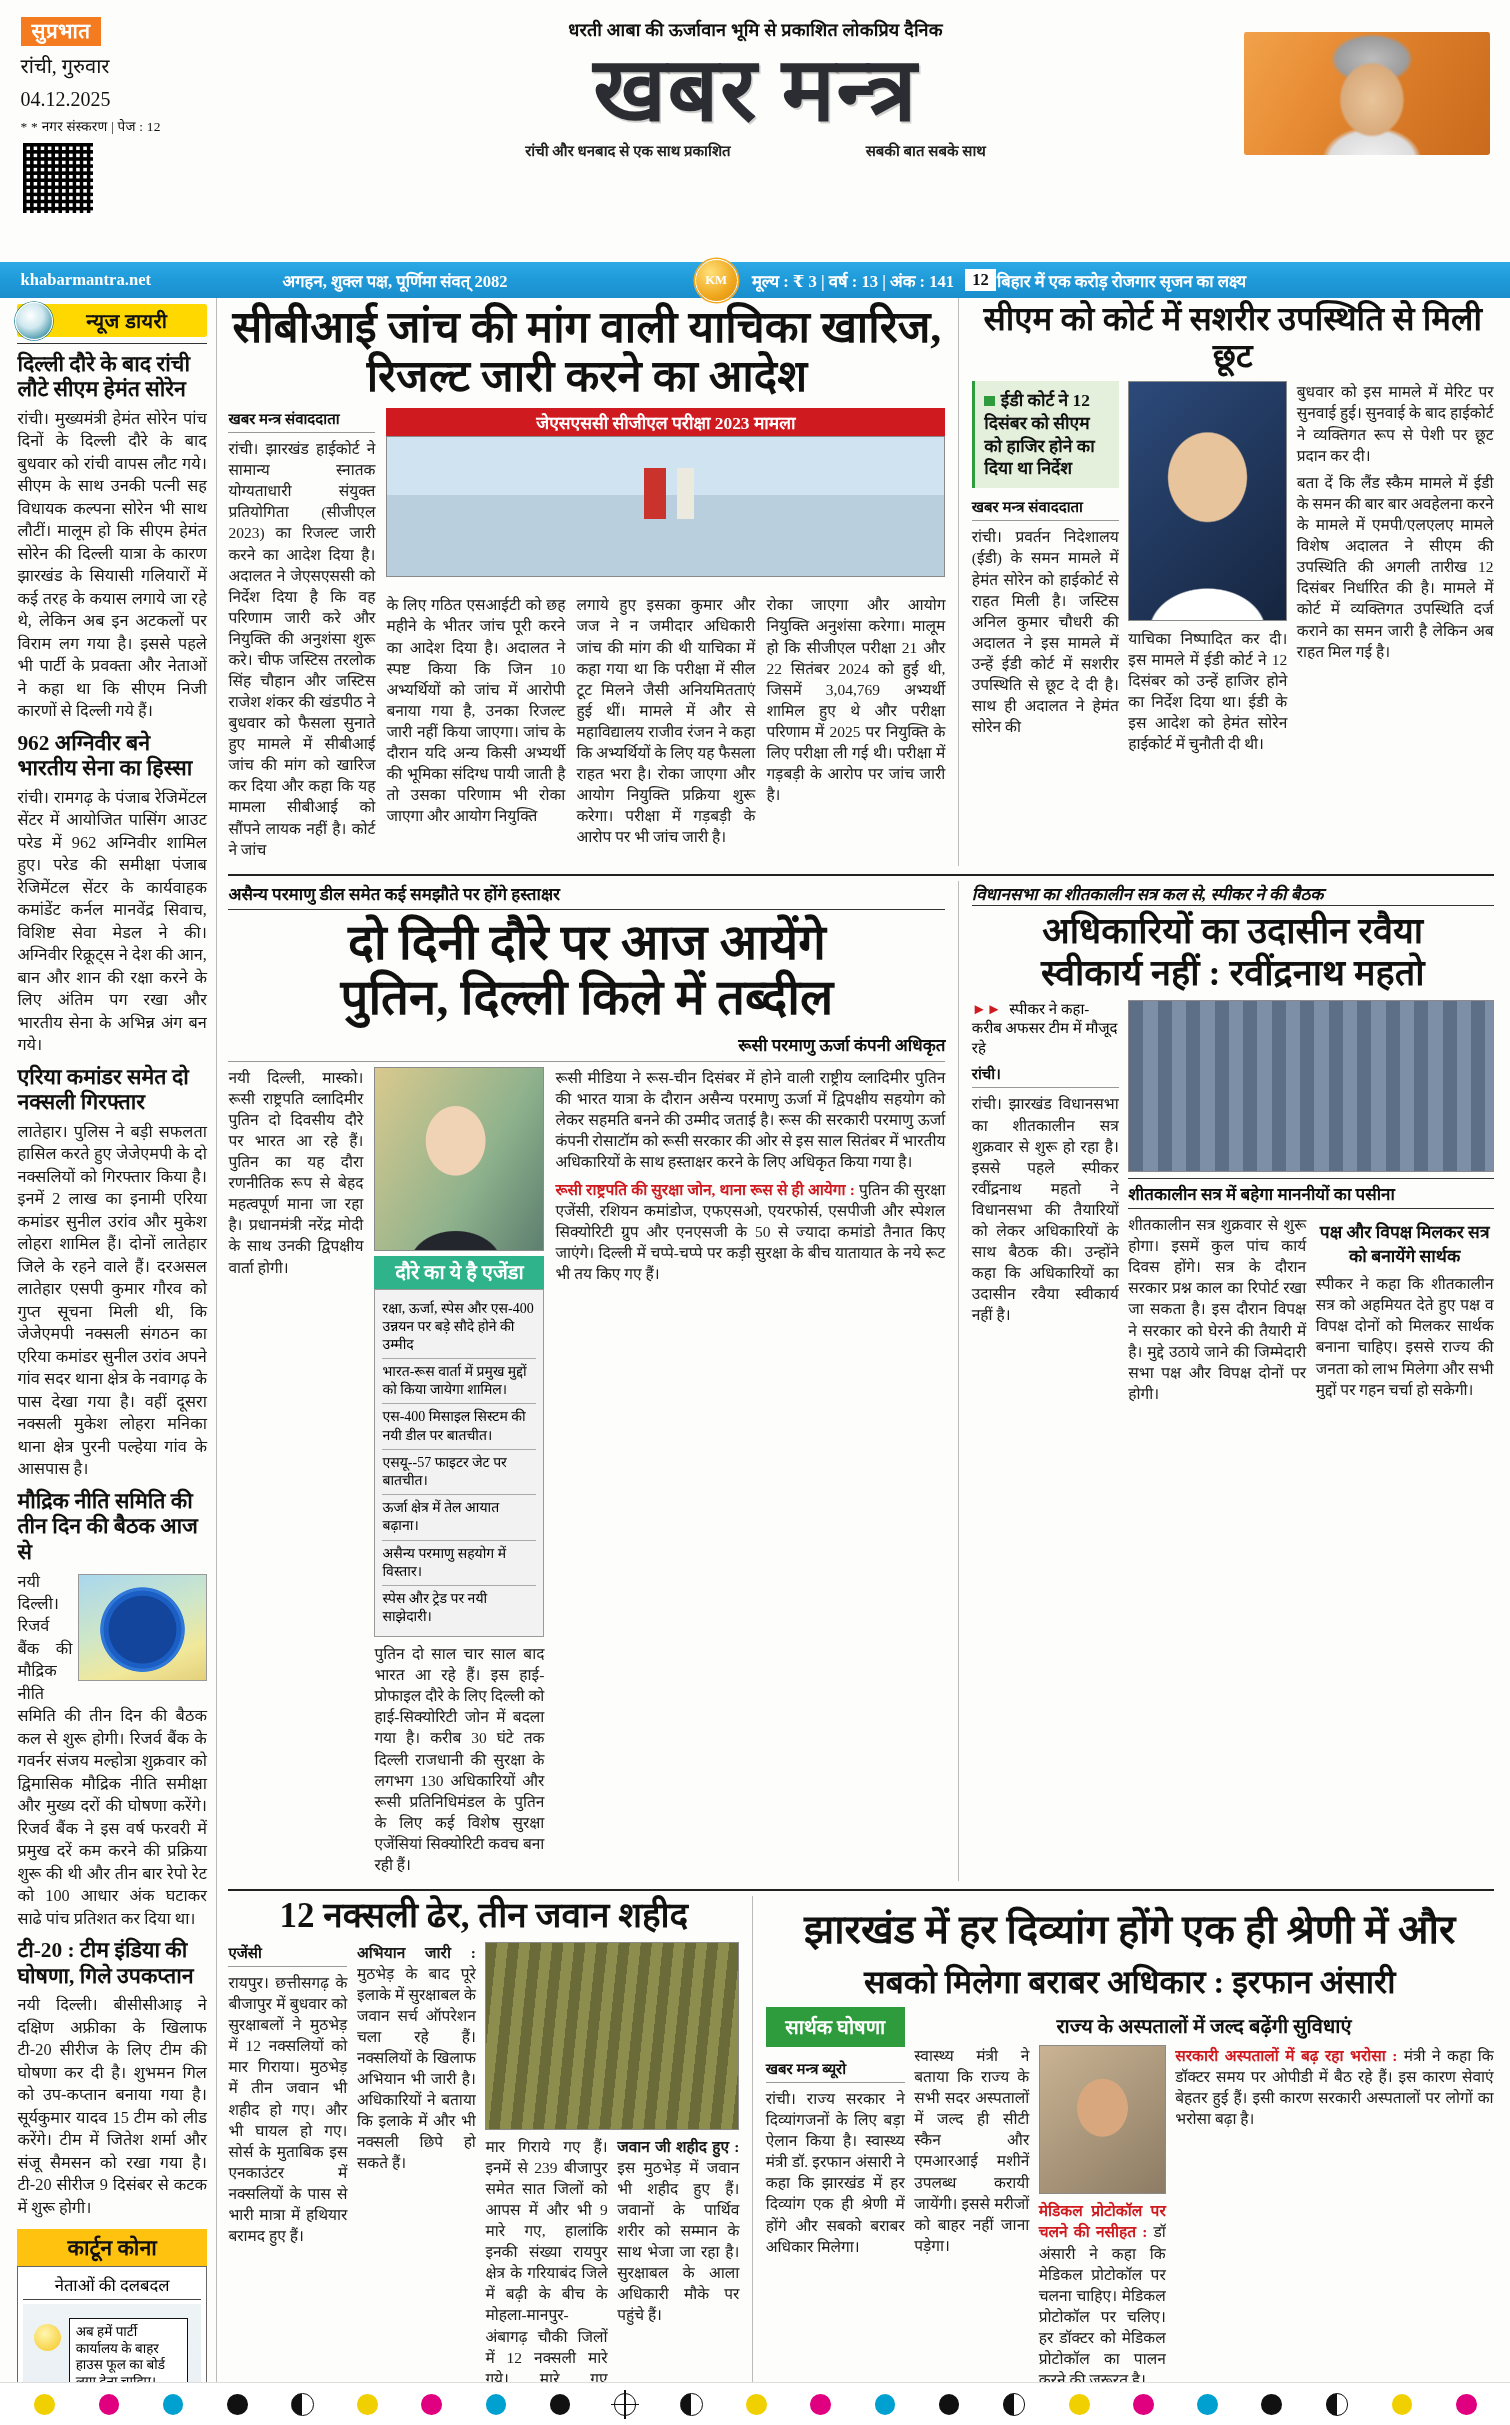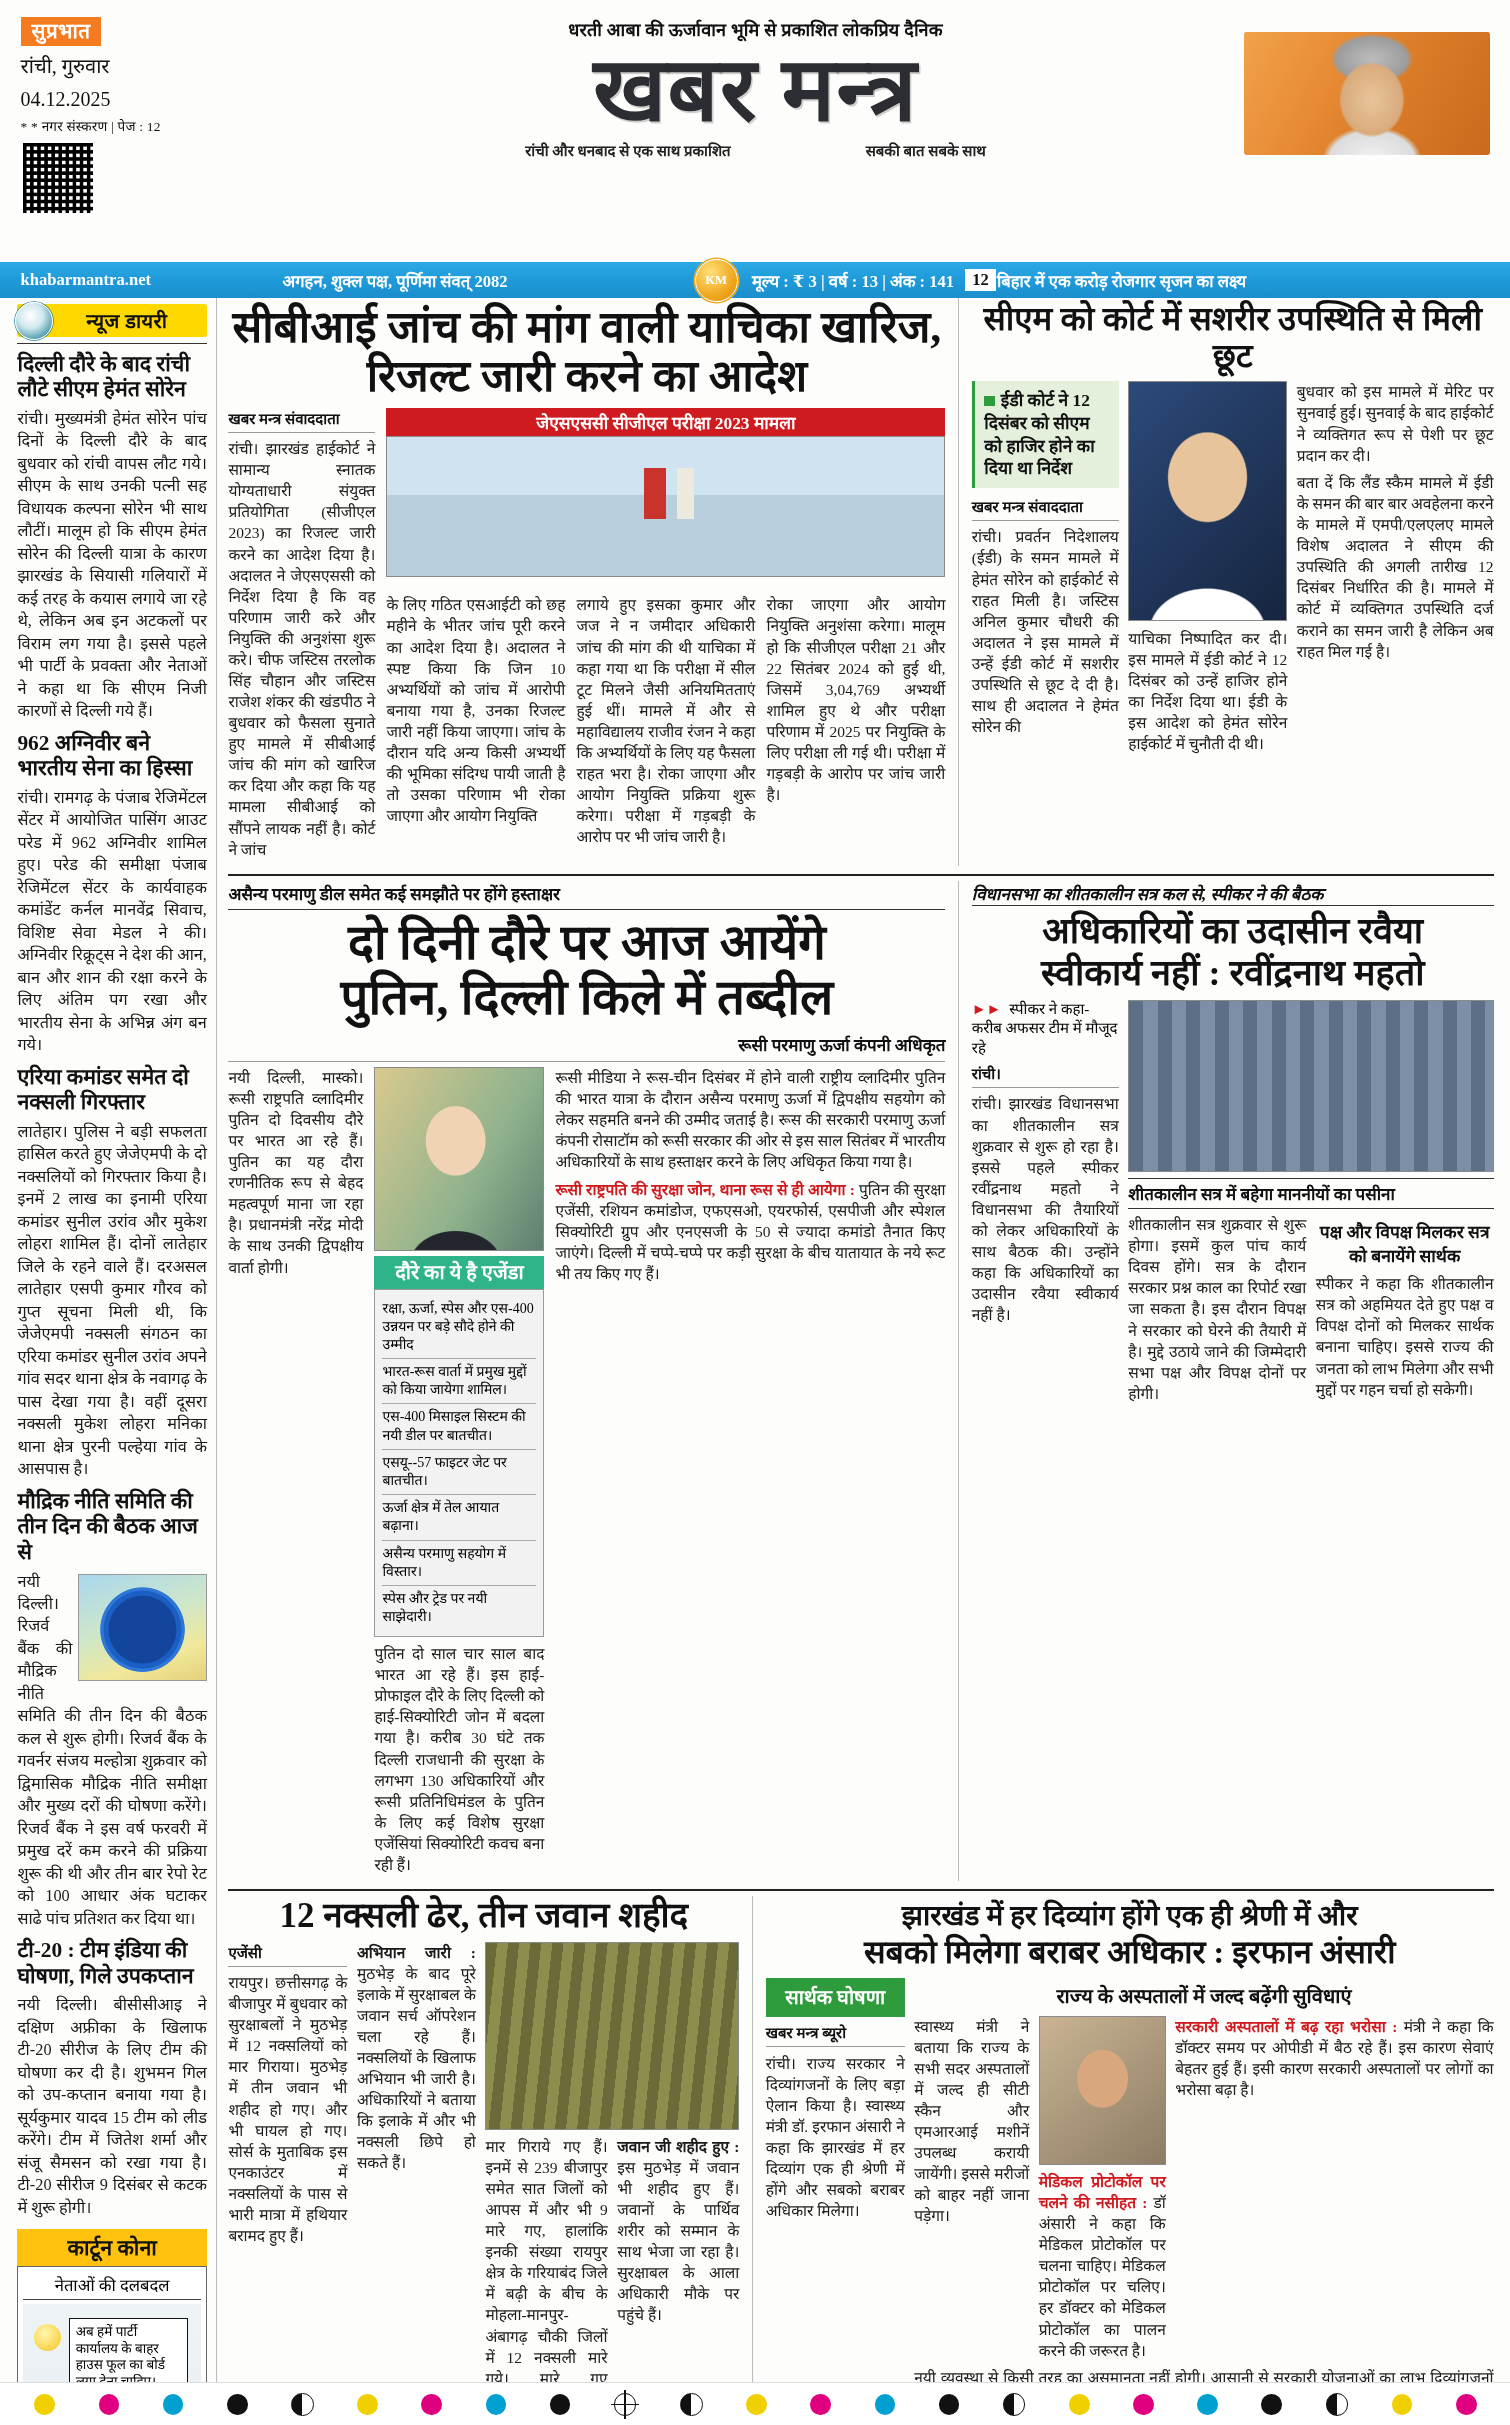--- a/index.html
+++ b/index.html
@@ -136,21 +136,21 @@
     font-weight:bold;line-height:1.3;color:#111;margin-bottom:8px;}
   .greenbox .sq{display:inline-block;width:10.3px;height:10.3px;background:#2e9c3d;margin-right:6.3px;}
   .bulletred{color:#cf1b20;font-weight:bold;margin-right:4px;}
   .tagstrip{background:#2fb38a;color:#fff;font-weight:bold;font-size:20px;text-align:center;
     padding:2.4px 0 4px;}
   .agenda{border:0.8px solid #9a9a9a;background:#f2f2f2;padding:5.5px 7.1px;font-size:14px;line-height:1.3;}
   .agenda li{list-style:none;border-bottom:0.8px solid #aaa;padding:4px 0;}
   .agenda li:last-child{border-bottom:none;}
   .agenda ul{margin:0;padding:0;}
   .greentag{background:#2e9c3d;color:#fff;font-weight:bold;font-size:20px;text-align:center;
-    padding:5.5px 0 7.1px;margin-bottom:5px;}
+    padding:5.5px 0 7.1px;margin-bottom:11px;}
   .subhead-c{font-size:20px;font-weight:bold;text-align:center;margin:4.8px 0 6.3px;color:#111;}
   .redsub{color:#cf1b20;font-weight:bold;}
   .hr-black{border-top:2.4px solid #222;margin:8px 0 4.8px;}
 
   
   .colorbar{position:absolute;left:0;right:0;bottom:0;height:44px;background:#fff;
     display:flex;align-items:center;justify-content:space-around;padding:0 12.7px;box-sizing:border-box;
     border-top:0.8px solid #ddd;}
   .dot{width:20.6px;height:20.6px;border-radius:50%;}
   .reg{width:20.6px;height:20.6px;border-radius:50%;border:1.6px solid #111;position:relative;}
@@ -378,21 +378,21 @@
                 <p class="body" style="flex:1;">
                   <span style="font-weight:bold;">जवान जी शहीद हुए :</span>
                   <span>इस मुठभेड़ में जवान भी शहीद हुए हैं। जवानों के पार्थिव शरीर को सम्मान के साथ भेजा जा रहा है। सुरक्षाबल के आला अधिकारी मौके पर पहुंचे हैं।</span>
                 </p>
               </div>
             </div>
           </div>
         </div>
 
         <div style="flex:1;border-left:0.8px solid #bbb;padding-left:12.7px;">
-          <h2 class="mid" style="font-size:28px;margin:4px;">झारखंड में हर दिव्यांग होंगे एक ही श्रेणी में और</h2>
+          <h2 class="mid" style="font-size:40px;margin:12px;">झारखंड में हर दिव्यांग होंगे एक ही श्रेणी में और</h2>
           <h2 class="mid" style="font-size:32px;margin-top:1.6px;">सबको मिलेगा बराबर अधिकार : इरफान अंसारी</h2>
           <div style="display:flex;gap:9.5px;">
             <div style="flex:0 0 139px;">
               <div class="greentag">सार्थक घोषणा</div>
               <div class="byline">खबर मन्त्र ब्यूरो</div>
               <p class="body">रांची। राज्य सरकार ने दिव्यांगजनों के लिए बड़ा ऐलान किया है। स्वास्थ्य मंत्री डॉ. इरफान अंसारी ने कहा कि झारखंड में हर दिव्यांग एक ही श्रेणी में होंगे और सबको बराबर अधिकार मिलेगा।</p>
             </div>
             <div style="flex:1;">
               <div class="subhead-c">राज्य के अस्पतालों में जल्द बढ़ेंगी सुविधाएं</div>
               <div style="display:flex;gap:9.5px;">

